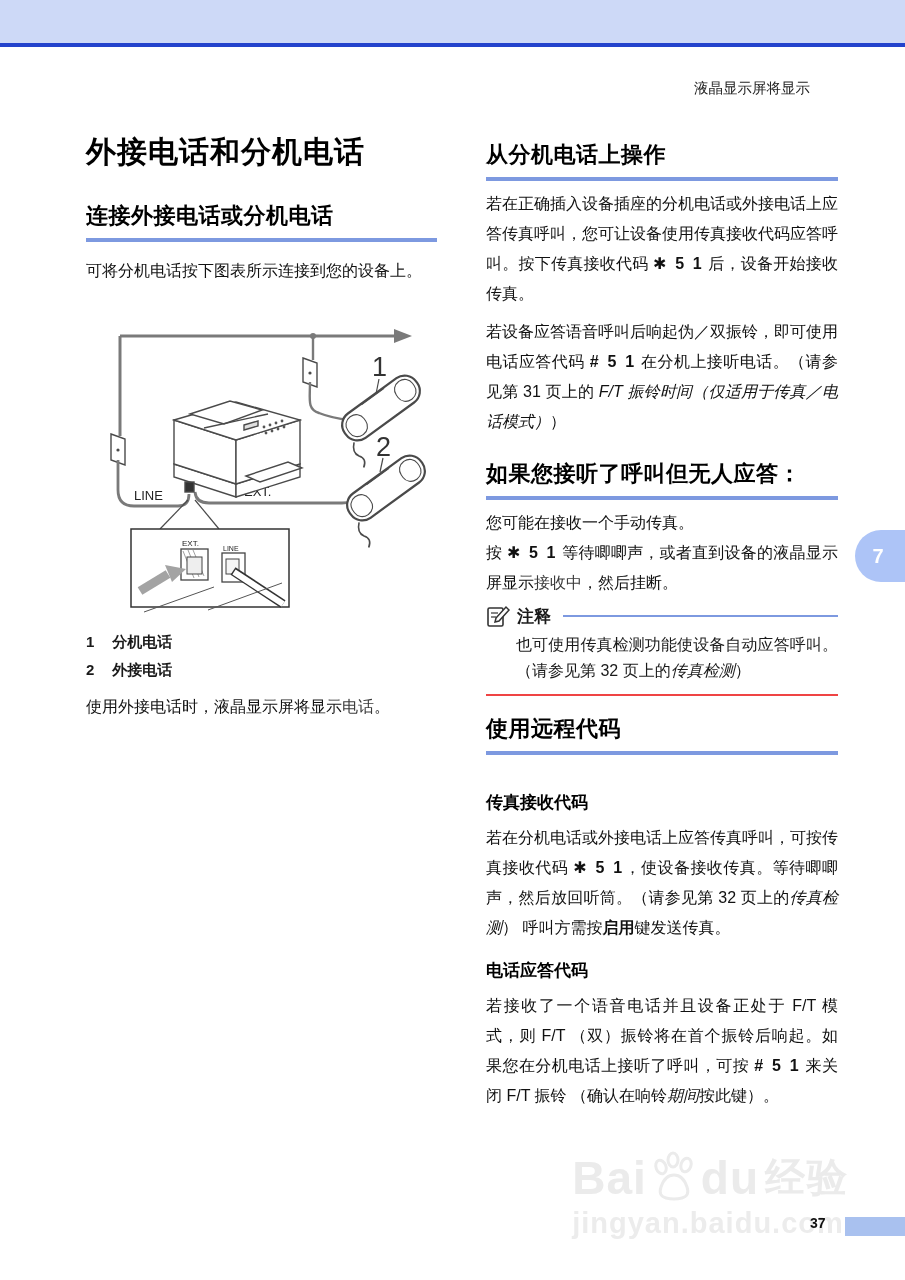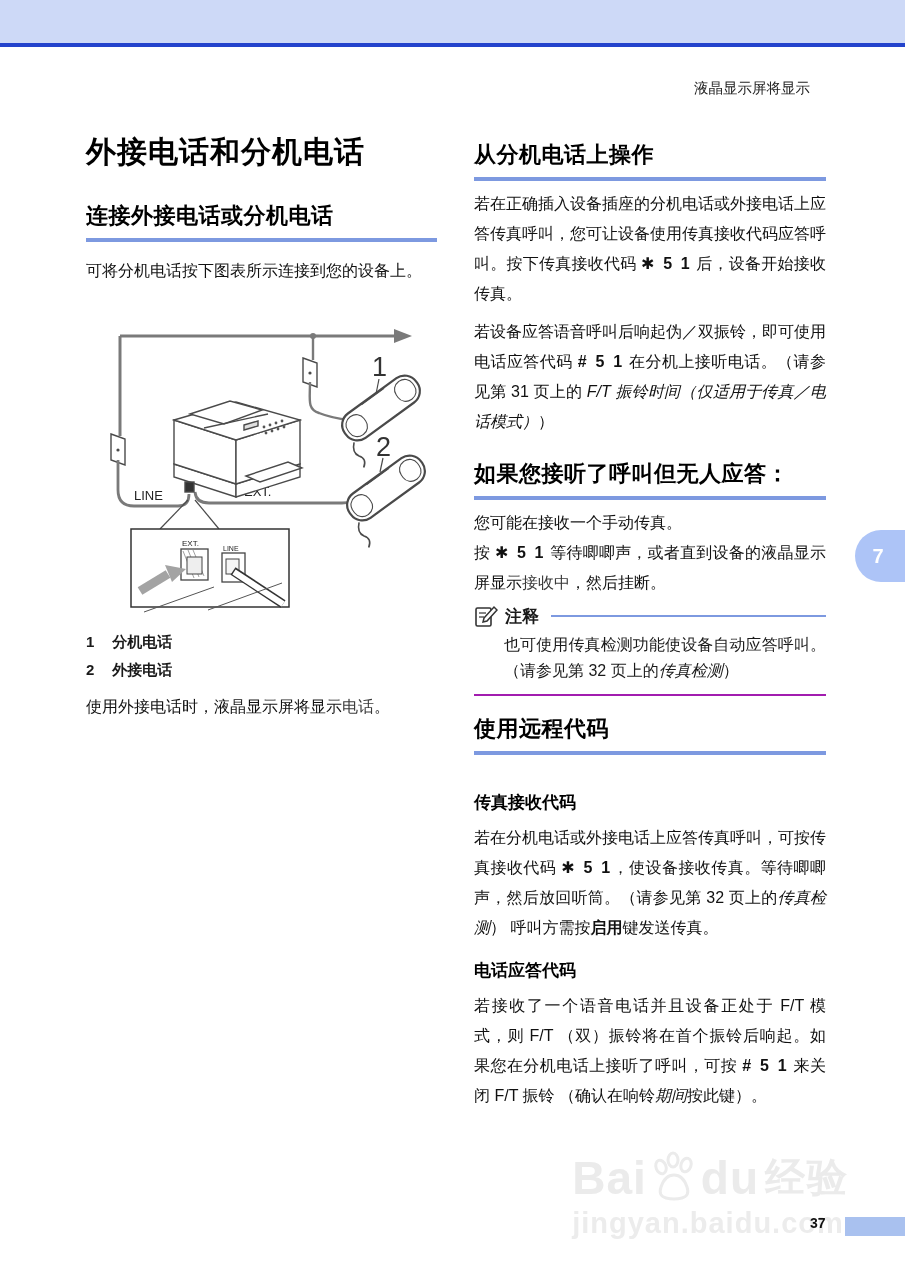--- a/index.html
+++ b/index.html
@@ -8,42 +8,42 @@
     font-family:"Liberation Sans","DejaVu Sans",sans-serif;
     background:#ffffff; color:#1a1a1a;
     position:relative; width:905px; height:1280px; overflow:hidden;
   }
   .top-band { position:absolute; left:0; top:0; width:905px; height:47px;
     background:#cdd9f7; border-bottom:4px solid #2343cc; }
   .running-head { position:absolute; top:79px; right:95px; font-size:14.5px; color:#222; }
 
   .col { position:absolute; }
   .col-left  { left:86px;  top:132px; width:351px; }
-  .col-right { left:474px; top:140px; width:352px; }
+  .col-right { left:486px; top:140px; width:352px; }
 
   h1.doc-title { font-size:30px; font-weight:bold; letter-spacing:1px; color:#000; }
   .h2 { font-size:22px; font-weight:bold; color:#000; padding-bottom:7px;
         border-bottom:4px solid #7d99e0; letter-spacing:0.5px; }
   .h3 { font-size:17px; font-weight:bold; color:#000; }
   p.body { font-size:16px; line-height:30px; text-align:justify; color:#111; }
 
   .col-left .h2 { margin-top:28px; }
   .col-left p.intro { margin-top:14px; }
   .diagram { display:block; margin-top:38px; }
   .legend { margin-top:4px; }
   .legend-row { display:flex; gap:18px; font-size:15px; font-weight:bold; line-height:28px; }
   .caption { margin-top:8px; }
 
   .col-right .p1 { margin-top:8px; }
   .col-right .p2 { margin-top:8px; }
   .h2-b { margin-top:22px; }
   .ans1 { margin-top:8px; }
   .ans2 { margin-top:0; }
 
-  .note { margin-top:6px; border-bottom:2px solid #a21caf; padding-bottom:8px; }
+  .note { margin-top:6px; border-bottom:2px solid #ef4444; padding-bottom:8px; }
   .note-head { display:flex; align-items:center; }
   .note-title { font-size:17px; font-weight:bold; margin-left:7px; }
   .note-rule { flex:1; height:2px; background:#7d99e0; margin-left:12px; }
   .note-body { margin:4px 0 2px 30px; font-size:16px; line-height:26px; text-align:justify; }
 
   .h2-c { margin-top:18px; }
   .h3-a { margin-top:36px; }
   .h3-b { margin-top:16px; }
   .subbody { margin-top:9px; }
 

